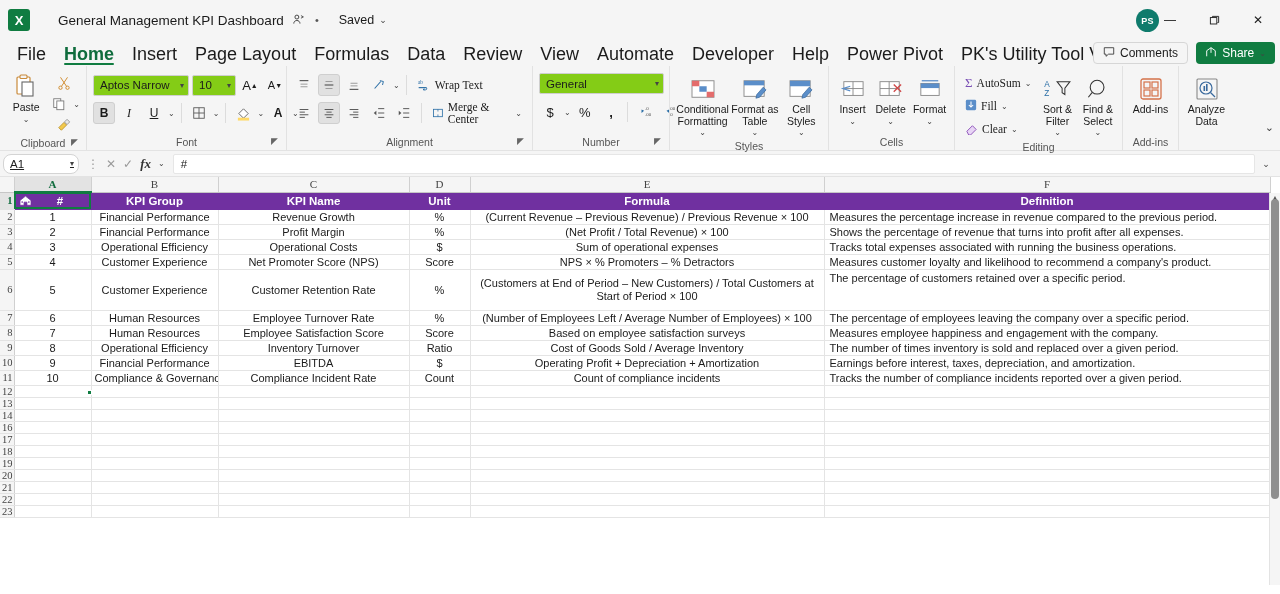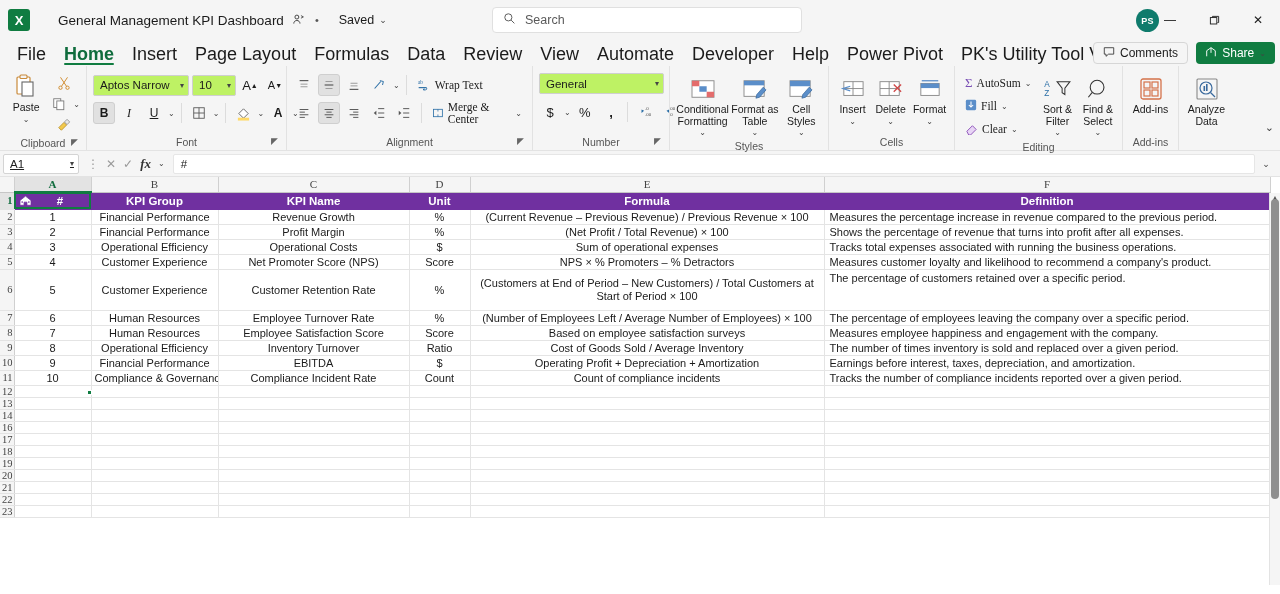--- a/index.html
+++ b/index.html
@@ -93,35 +93,35 @@
   .sbtn{
     min-width:22px;height:22px;display:flex;align-items:center;justify-content:center;
     font-size:12px; color:#1b1b1b; border-radius:3px; padding:0 2px;
   }
   .sbtn.on{ background:#e1e1e1; border:1px solid #cfcfcf;}
   .tbtn{
     height:22px;display:flex;align-items:center;gap:4px;
     font-size:11.5px;color:#1b1b1b; padding:0 4px; border-radius:3px;font-family:Liberation Serif, serif;
   }
   .cb{
-    height:21px; border:1px solid #cfcfcf; background:#bef264; border-radius:2px;
+    height:21px; border:1px solid #cfcfcf; background:#84cc16; border-radius:2px;
     display:flex;align-items:center;justify-content:space-between;
     padding:0 4px 0 6px; font-size:11.5px; color:#1b1b1b;
   }
   .caret{ font-size:8px; color:#444; }
   .vsep{ width:1px; background:#dcdcdc; height:20px; margin:0 3px;}
   .ribbon-collapse{ position:absolute; right:6px; bottom:16px; font-size:11px; color:#444;}
 
   
   .fbar{
     height:26px; background:#f5f5f5; display:flex; align-items:center;
     border-bottom:1px solid #e3e3e3; padding:0 3px;
   }
   .namebox{
-    width:76px;height:20px;background:#fff;border:1px solid #d4d4d4;border-radius:2px;
+    width:76px;height:20px;background:#fff;border:1px solid #d4d4d4;border-radius:8px;
     display:flex;align-items:center;justify-content:space-between;padding:0 4px 0 6px;
     font-size:11.5px;
     text-decoration:underline;
   }
   .fb-icons{ display:flex;align-items:center;gap:7px; padding:0 8px; color:#9a9a9a; font-size:12px;}
   .fx{ font-style:italic; font-family:"Liberation Serif", serif; font-weight:bold; color:#333; font-size:13px;}
   .fbinput{
     flex:1; height:20px; background:#fff; border:1px solid #e6e6e6; border-radius:2px;
     display:flex;align-items:center;padding:0 7px;font-size:11.5px;
   }
@@ -187,29 +187,20 @@
     <svg width="13" height="13" viewBox="0 0 16 16">
         <circle cx="6" cy="5" r="2.4" fill="none" stroke="#333" stroke-width="1.1"></circle>
         <path d="M2.2 13c0-2.3 1.7-3.8 3.8-3.8s3.8 1.5 3.8 3.8" fill="none" stroke="#333" stroke-width="1.1"></path>
         <path d="M11 3.2l3 1.6-3 1.6" fill="none" stroke="#333" stroke-width="1"></path>
       </svg>
   </div>
   <div class="saved-sep">•</div>
   <div class="saved-text">Saved</div>
   <div class="saved-caret">⌄</div>
 
-  <div class="searchbox">
-    <span>
-      <svg width="13" height="13" viewBox="0 0 16 16">
-          <circle cx="6.6" cy="6.6" r="4.4" fill="none" stroke="#5a5a5a" stroke-width="1.2"></circle>
-          <line x1="10" y1="10" x2="14" y2="14" stroke="#5a5a5a" stroke-width="1.2"></line>
-        </svg>
-    </span>
-    <span class="sp">Search</span>
-  </div>
 
   <div class="avatar">PS</div>
   <div class="wbtn min">—</div>
   <div class="wbtn max">
     <svg width="11" height="11" viewBox="0 0 12 12">
         <rect x="1.5" y="2.8" width="7" height="7" fill="none" stroke="#202020" stroke-width="1"></rect>
         <path d="M3.8 2.8V1.5h6.7v6.7H9.2" fill="none" stroke="#202020" stroke-width="1"></path>
       </svg>
   </div>
   <div class="wbtn close">✕</div>

